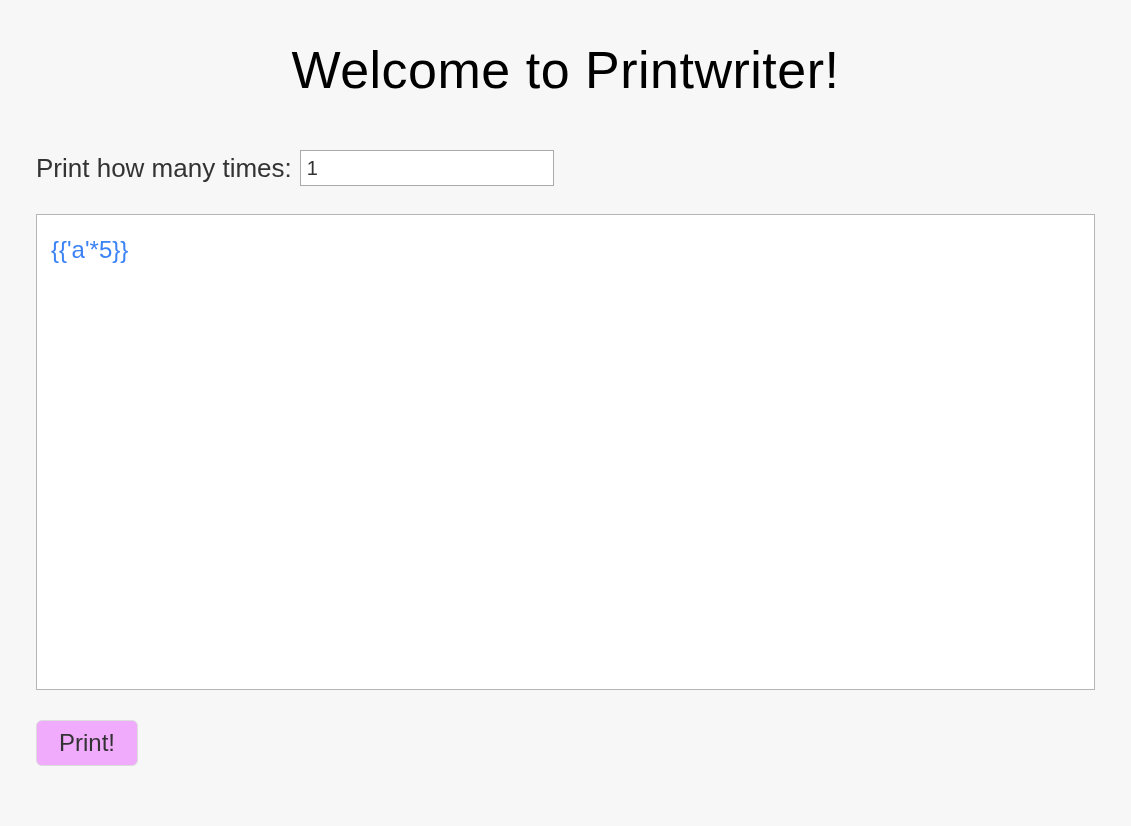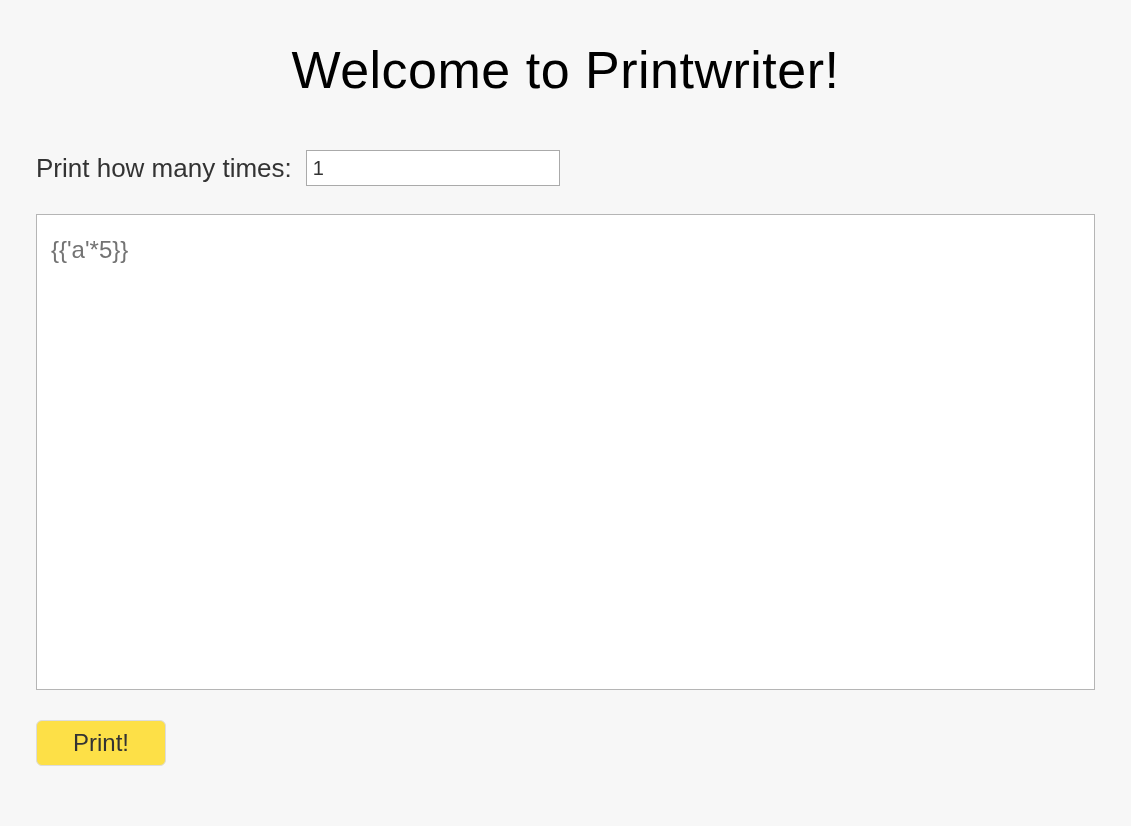--- a/index.html
+++ b/index.html
@@ -26,53 +26,53 @@
       letter-spacing: 0.5px;
     }
     .form-row {
       display: flex;
       align-items: center;
       margin-bottom: 28px;
     }
     .form-label {
       font-size: 26px;
       color: #333;
-      margin-right: 14px;
+      margin-right: 8px;
       font-weight: 400;
     }
     .num-input {
       width: 254px;
       height: 36px;
       border: 1px solid #aaa;
       background: #fff;
       font-size: 20px;
       padding: 0 6px;
       color: #333;
       font-family: inherit;
     }
     .text-area {
       width: 100%;
       height: 476px;
       border: 1px solid #b5b5b5;
       background: #fff;
       font-size: 24px;
       padding: 18px 14px;
-      color: #737373;
+      color: #3b82f6;
       font-family: inherit;
       resize: none;
       line-height: 1.4;
       margin-bottom: 26px;
     }
     .print-button {
-      background: #fde047;
+      background: #f0abfc;
       border: 1px solid #dcdcdc;
       border-radius: 6px;
       font-size: 24px;
       color: #333;
-      padding: 8px 36px;
+      padding: 8px 22px;
       cursor: pointer;
       font-family: inherit;
       text-align: right;
     }
   </style>
 </head>
 <body>
 
 <div class="container">
 

